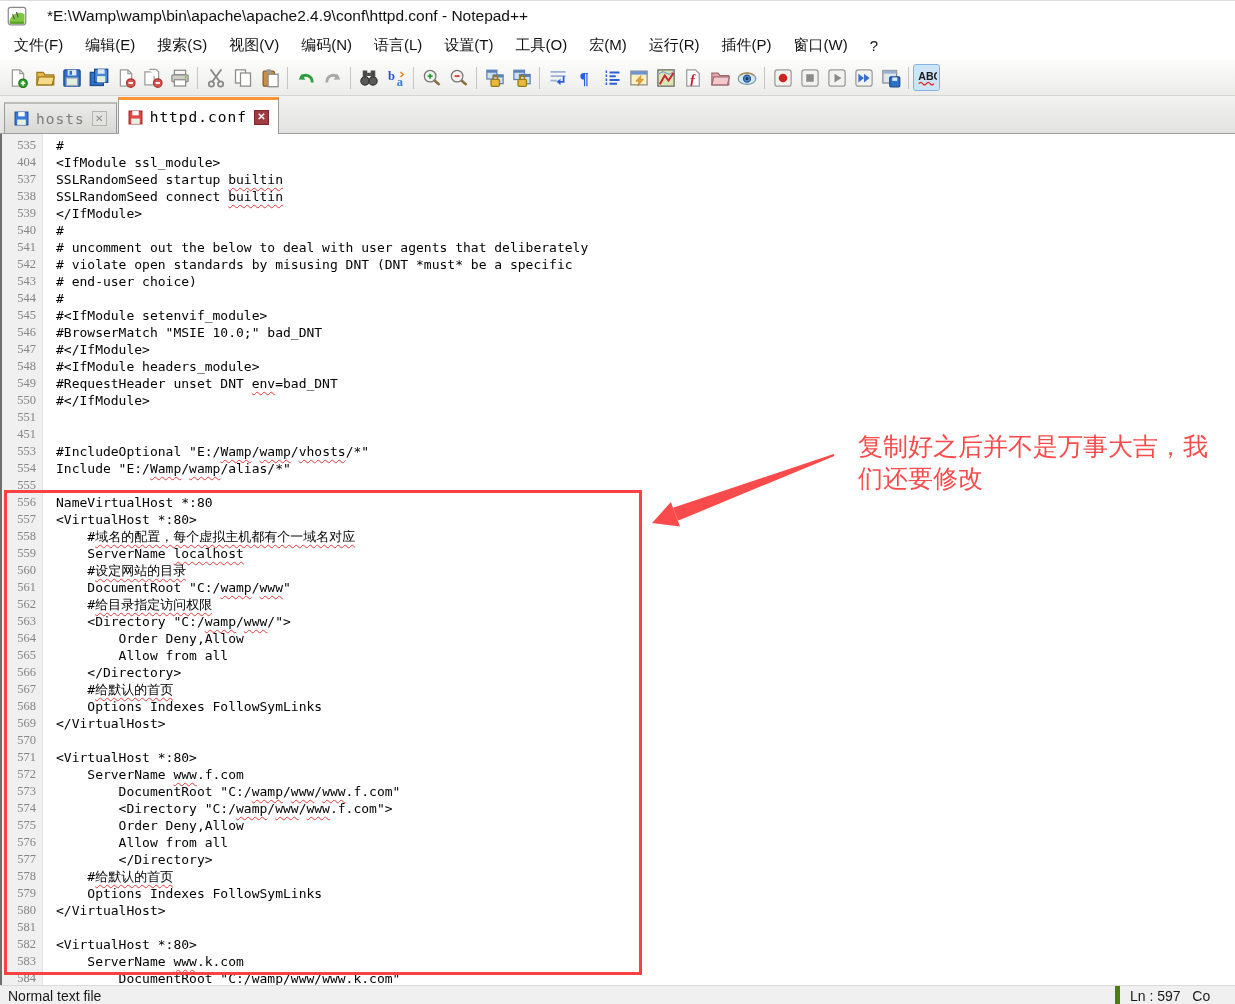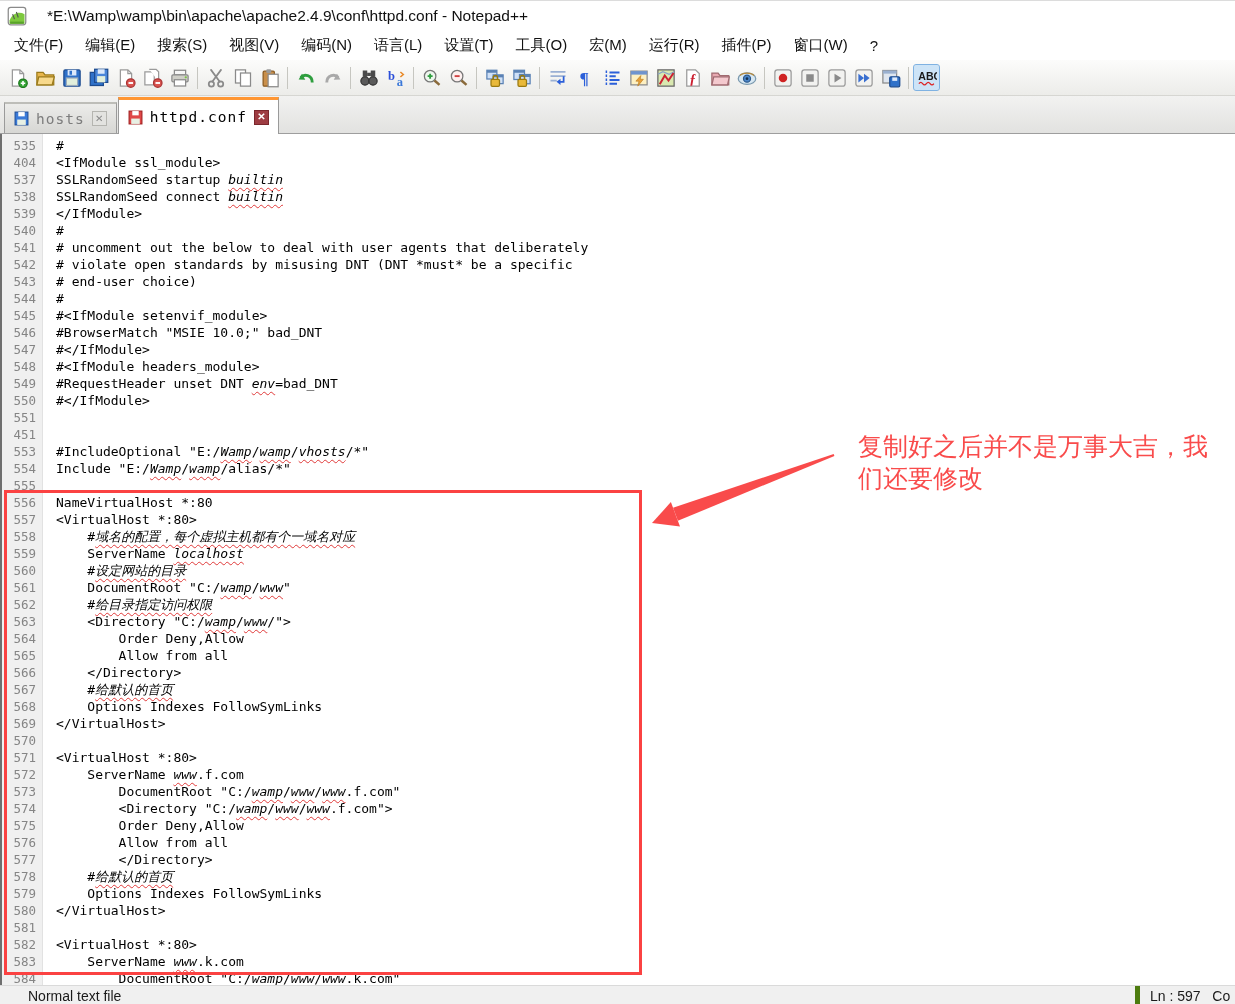--- a/index.html
+++ b/index.html
@@ -39,36 +39,36 @@
                font-size:10px; line-height:1; font-family:"Liberation Sans",sans-serif; letter-spacing:0;
                background:#e3e3e0; border:1px solid #b5b5b0; color:#8a8a8a; }
   .tab.active .tab-close { background:#9e3c42; border-color:#7a262c; color:#fff; font-weight:bold; }
 
   
   .editor { position:relative; flex:none; height:851px; display:flex; background:#fff; overflow:hidden;
             border-left:2px solid #6f6f6f; }
   .gutter { flex:none; width:41px; background:#f0f0f0; color:#858585; text-align:right;
             font-family:"DejaVu Sans Mono",monospace; font-size:12.5px; line-height:17px;
             padding:3px 6px 0 0; border-right:1px solid #e2e2e2; }
-  .gutter .ln { height:17px; }
+  .gutter .ln { height:17px;font-family:Liberation Serif, serif; }
   .code { flex:1; overflow:hidden; padding:3px 0 0 13px; font-family:"DejaVu Sans Mono",monospace;
           font-size:13px; line-height:17px; color:#000; white-space:pre; }
   .code .cl { height:17px; }
   .sq { text-decoration-line:underline; text-decoration-style:wavy; text-decoration-color:#e03a3a;
-        text-decoration-thickness:1px; text-underline-offset:2.5px;font-style:italic; }
+        text-decoration-thickness:1px; text-underline-offset:2.5px; }
 
   
   .redbox { position:absolute; border:3px solid #fb4242; pointer-events:none; z-index:5; }
   .anno-svg { position:absolute; left:0; top:0; width:1233px; height:851px; pointer-events:none; z-index:6; }
   .anno-text { position:absolute; left:856px; top:296px; width:366px; font-size:25px; line-height:32px;
                color:#f94b4b; z-index:6; pointer-events:none; }
 
   
   .statusbar { flex:none; height:19px; background:#f0f0f0; border-top:1px solid #dadada;
-               display:flex; align-items:flex-start; font-size:14px; color:#1a1a1a; overflow:hidden;padding-left:20px; }
+               display:flex; align-items:flex-start; font-size:14px; color:#1a1a1a; overflow:hidden; }
   .sb-field { white-space:pre; padding-top:2px; overflow:hidden; }
   .sb-doc { flex:none; width:818px; padding-left:8px; }
   .sb-len { flex:none; width:297px; padding-left:10px; border-left:1px solid #c4c4c4; height:100%;margin-top:28px; }
   .sb-pos { flex:1; padding-left:10px; border-left:5px solid #4d7c0f; height:100%; }
 </style>
 </head>
 <body>
 
 <div class="window">
 

